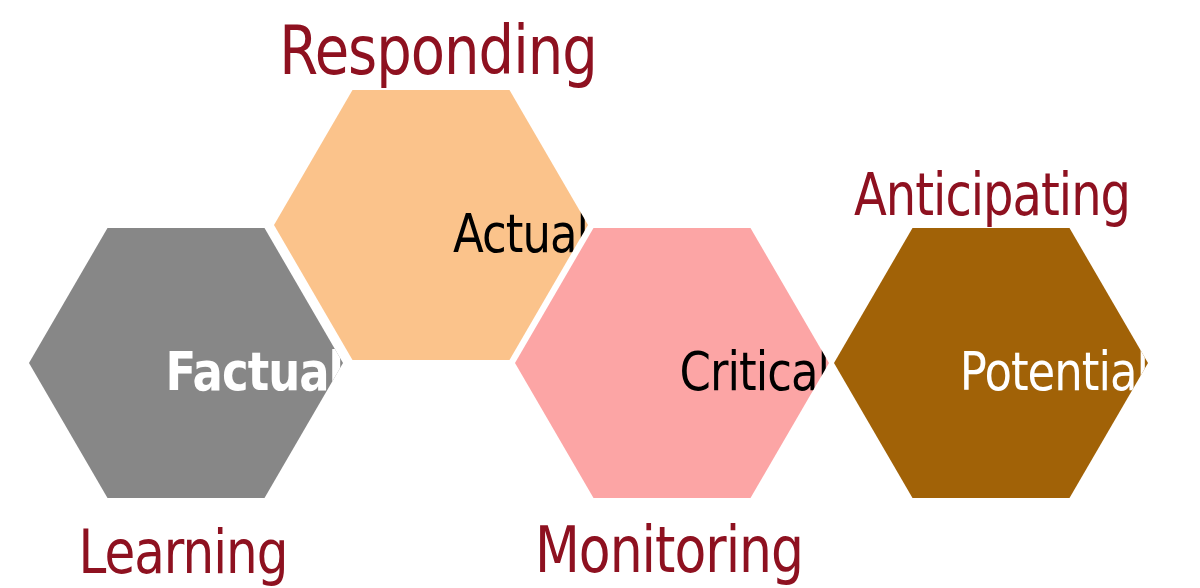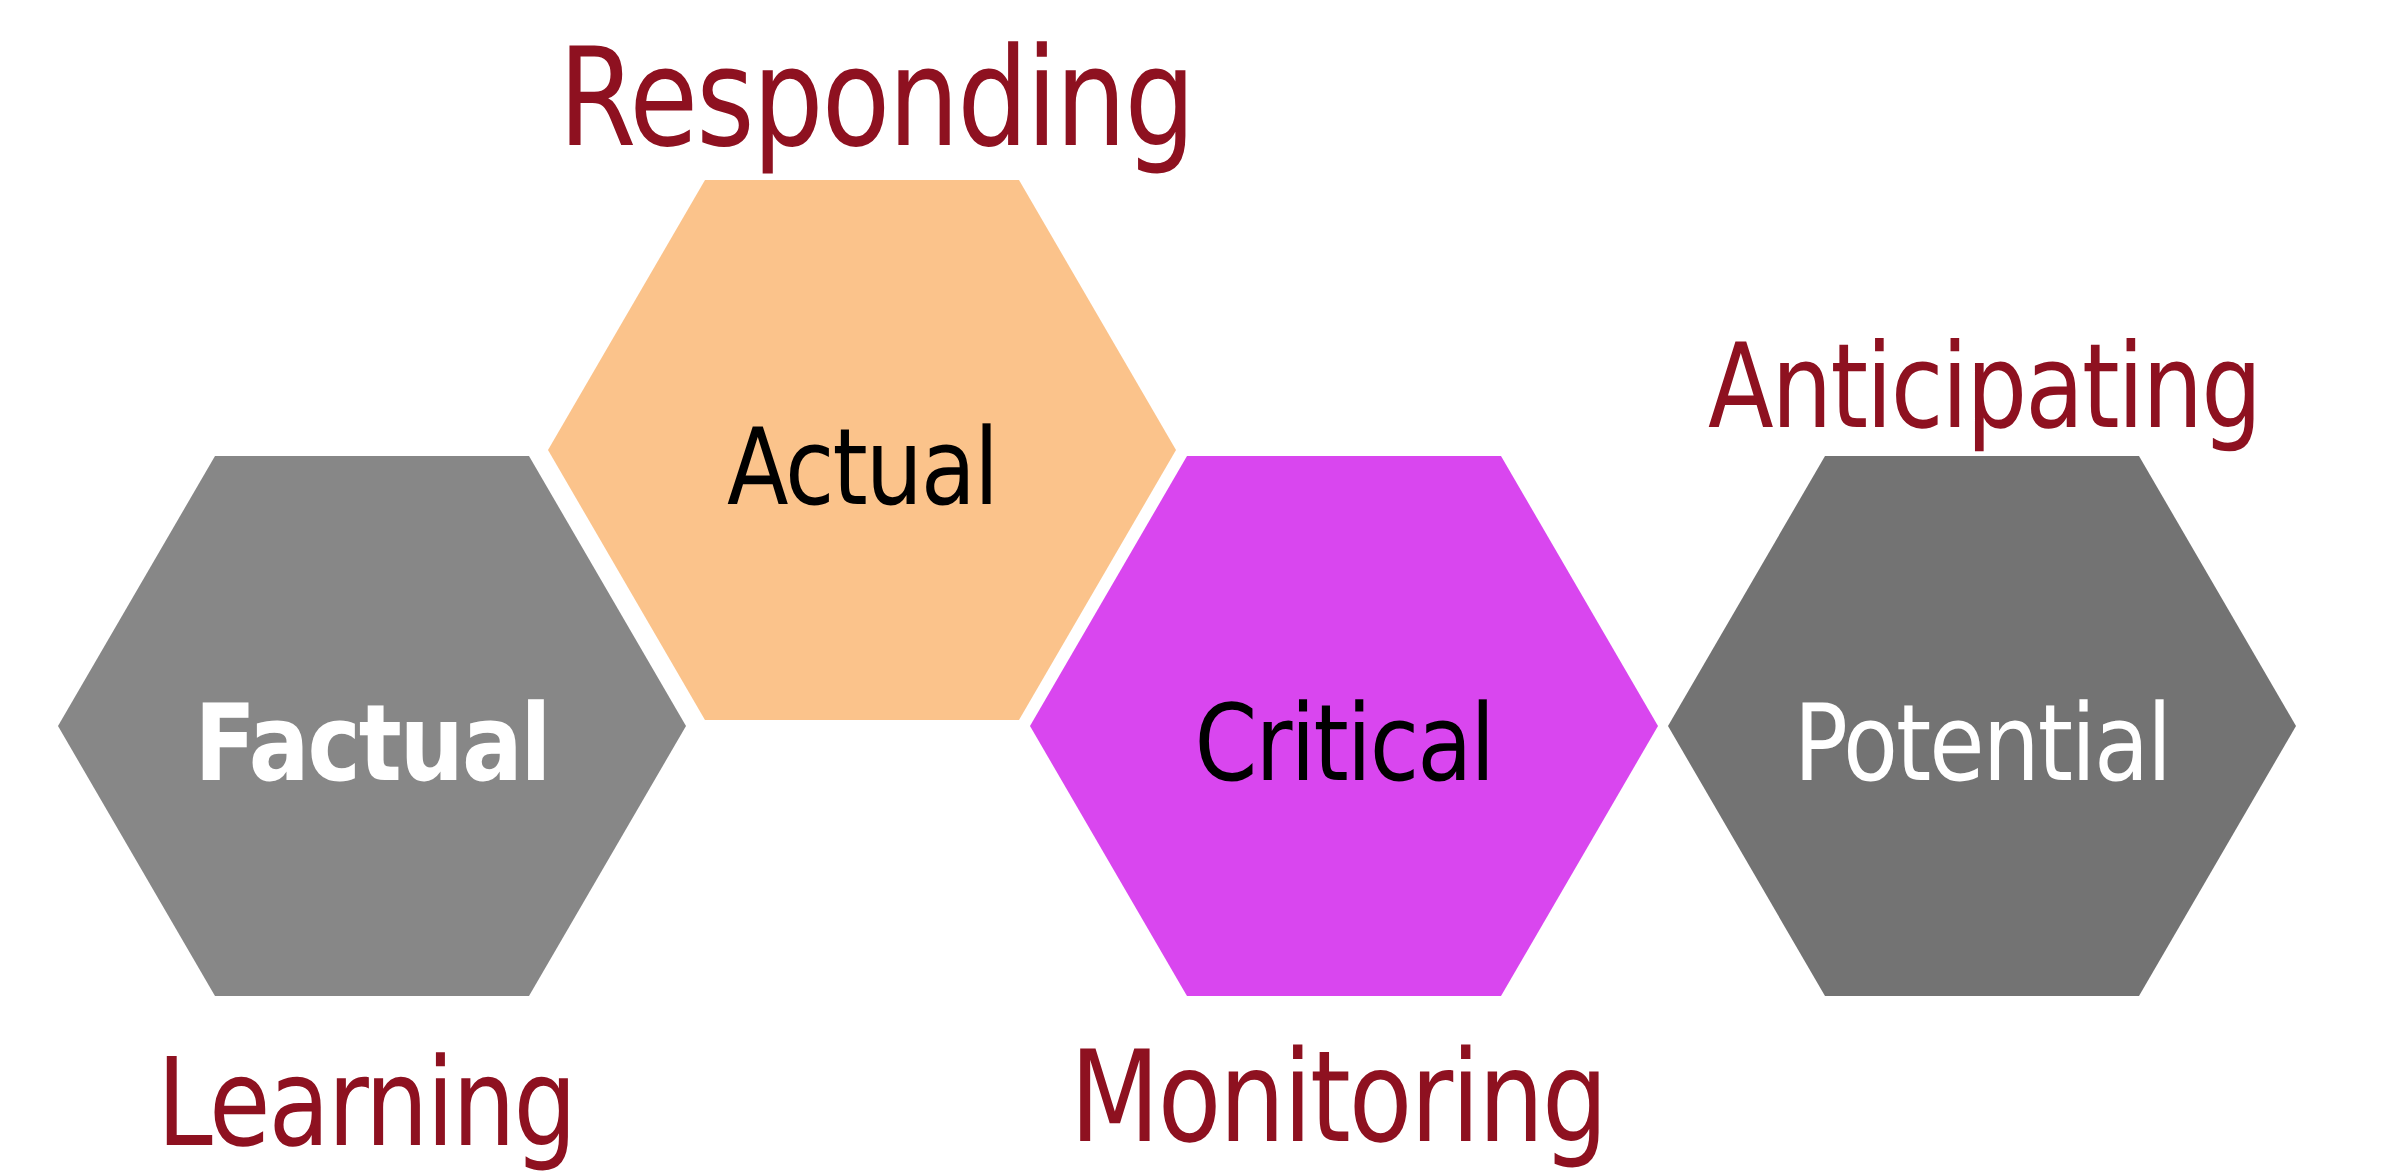--- a/index.html
+++ b/index.html
@@ -19,21 +19,21 @@
     inset: 0;
   }
   
   .hex {
     position: absolute;
     width: 314px;
     height: 270px;
     clip-path: polygon(25% 0%, 75% 0%, 100% 50%, 75% 100%, 25% 100%, 0% 50%);
     display: flex;
     align-items: center;
-    justify-content: center;
+    justify-content: flex-end;
   }
   .hex .hex-label {
     font-size: 45px;
     letter-spacing: -1px;
     white-space: nowrap;
     transform: translateY(8px) scaleY(1.18);
   }
   .hex-factual   { left:  29px; top: 228px; font-weight: bold; }
   .hex-actual    { left: 274px; top:  90px; }
   .hex-critical  { left: 515px; top: 228px; }
@@ -65,21 +65,21 @@
   <div class="outer-label lbl-monitoring" style="color: rgb(142, 17, 32);">Monitoring</div>
 
   <div class="hex hex-factual" style="background-color: rgb(135, 135, 135);">
     <span class="hex-label" style="color: rgb(255, 255, 255);">Factual</span>
   </div>
 
   <div class="hex hex-actual" style="background-color: rgb(251, 195, 139);">
     <span class="hex-label" style="color: rgb(0, 0, 0);">Actual</span>
   </div>
 
-  <div class="hex hex-critical" style="background-color: #d946ef;">
+  <div class="hex hex-critical" style="background-color: #fca5a5;">
     <span class="hex-label" style="color: rgb(0, 0, 0);">Critical</span>
   </div>
 
-  <div class="hex hex-potential" style="background-color: #737373;">
+  <div class="hex hex-potential" style="background-color: #a16207;">
     <span class="hex-label" style="color: rgb(255, 255, 255);">Potential</span>
   </div>
 
 </div>
 
 </body></html>

